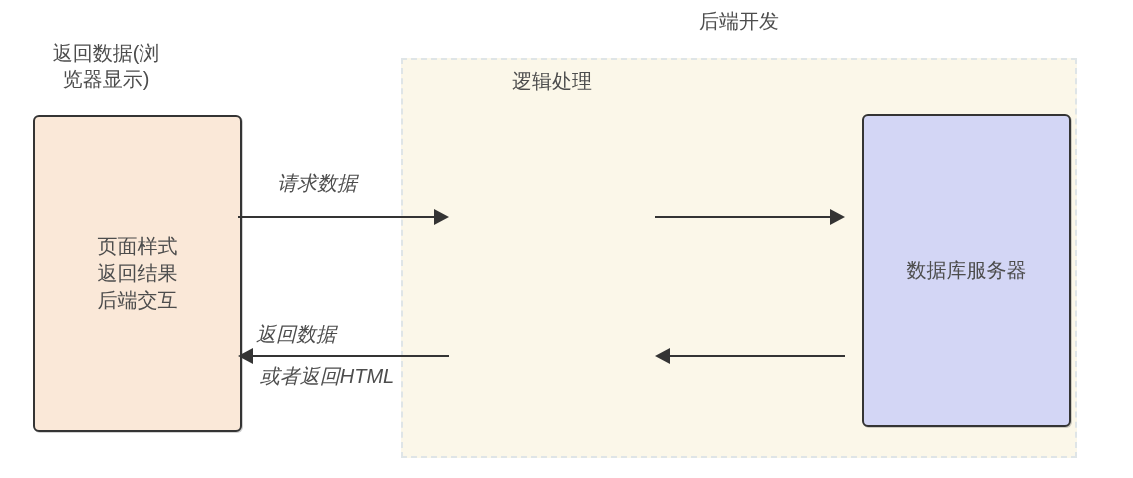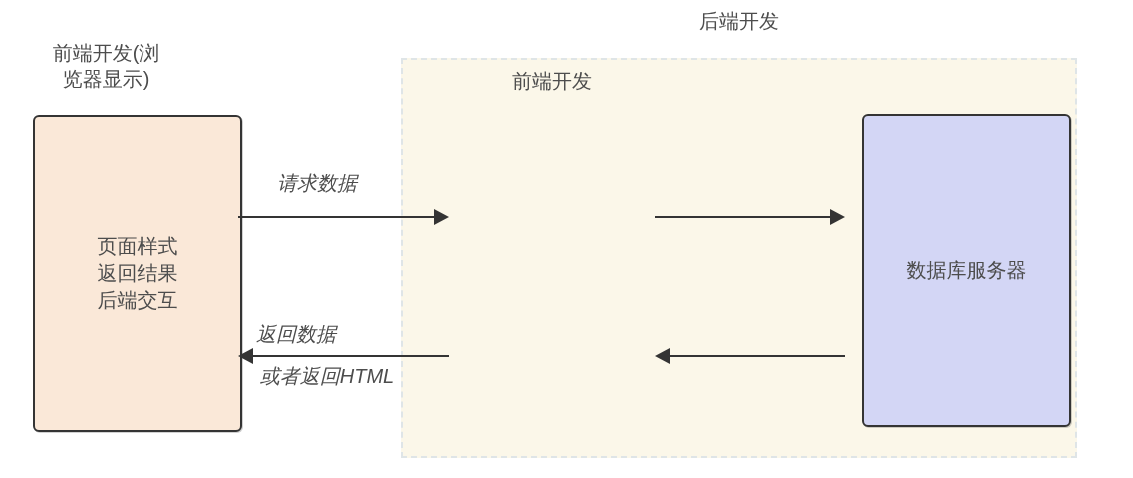--- a/index.html
+++ b/index.html
@@ -68,24 +68,24 @@
 </style>
 </head>
 <body>
 
 <div class="canvas">
 
   <div class="backend-area"></div>
 
   <div class="floating-label backend-title">后端开发</div>
 
-  <div class="floating-label frontend-label">前端开发(浏
+  <div class="floating-label frontend-label">返回数据(浏
 览器显示)</div>
 
-  <div class="floating-label app-server-label">前端开发</div>
+  <div class="floating-label app-server-label">逻辑处理</div>
 
 
   <div class="box frontend-box">
     <div class="box-text">页面样式
 返回结果
 后端交互</div>
   </div>
 
 
   <div class="box database-box">

